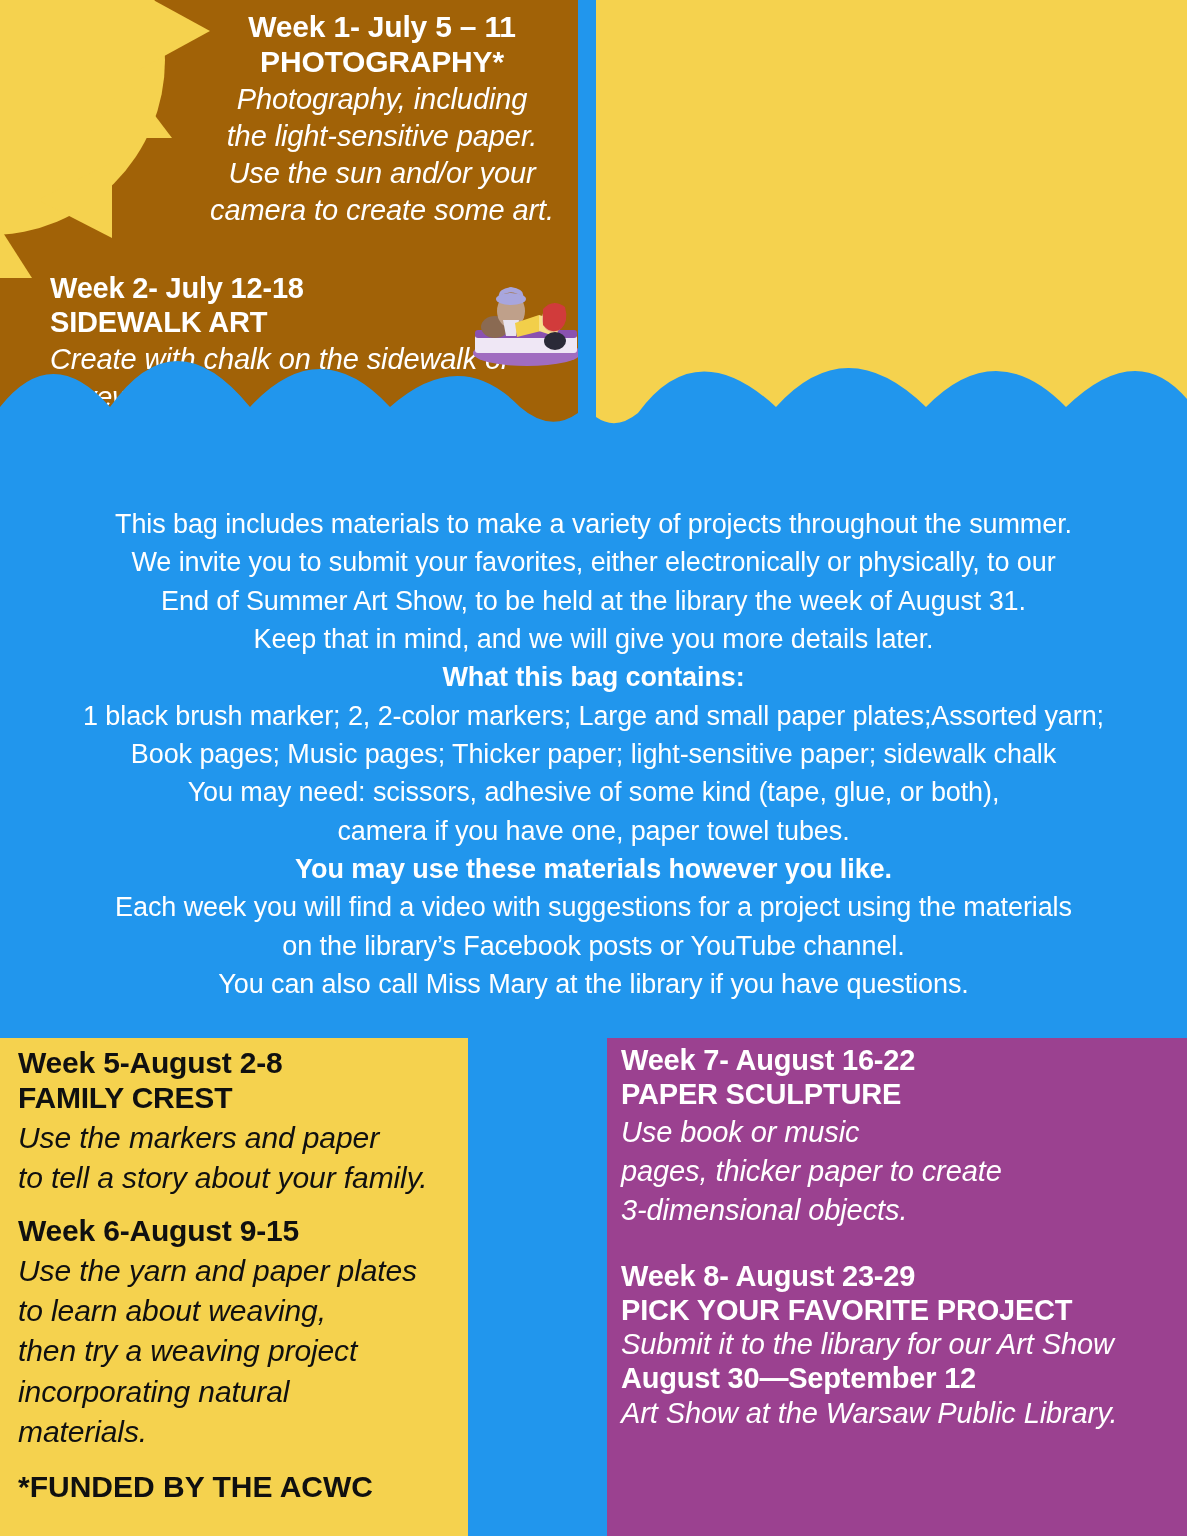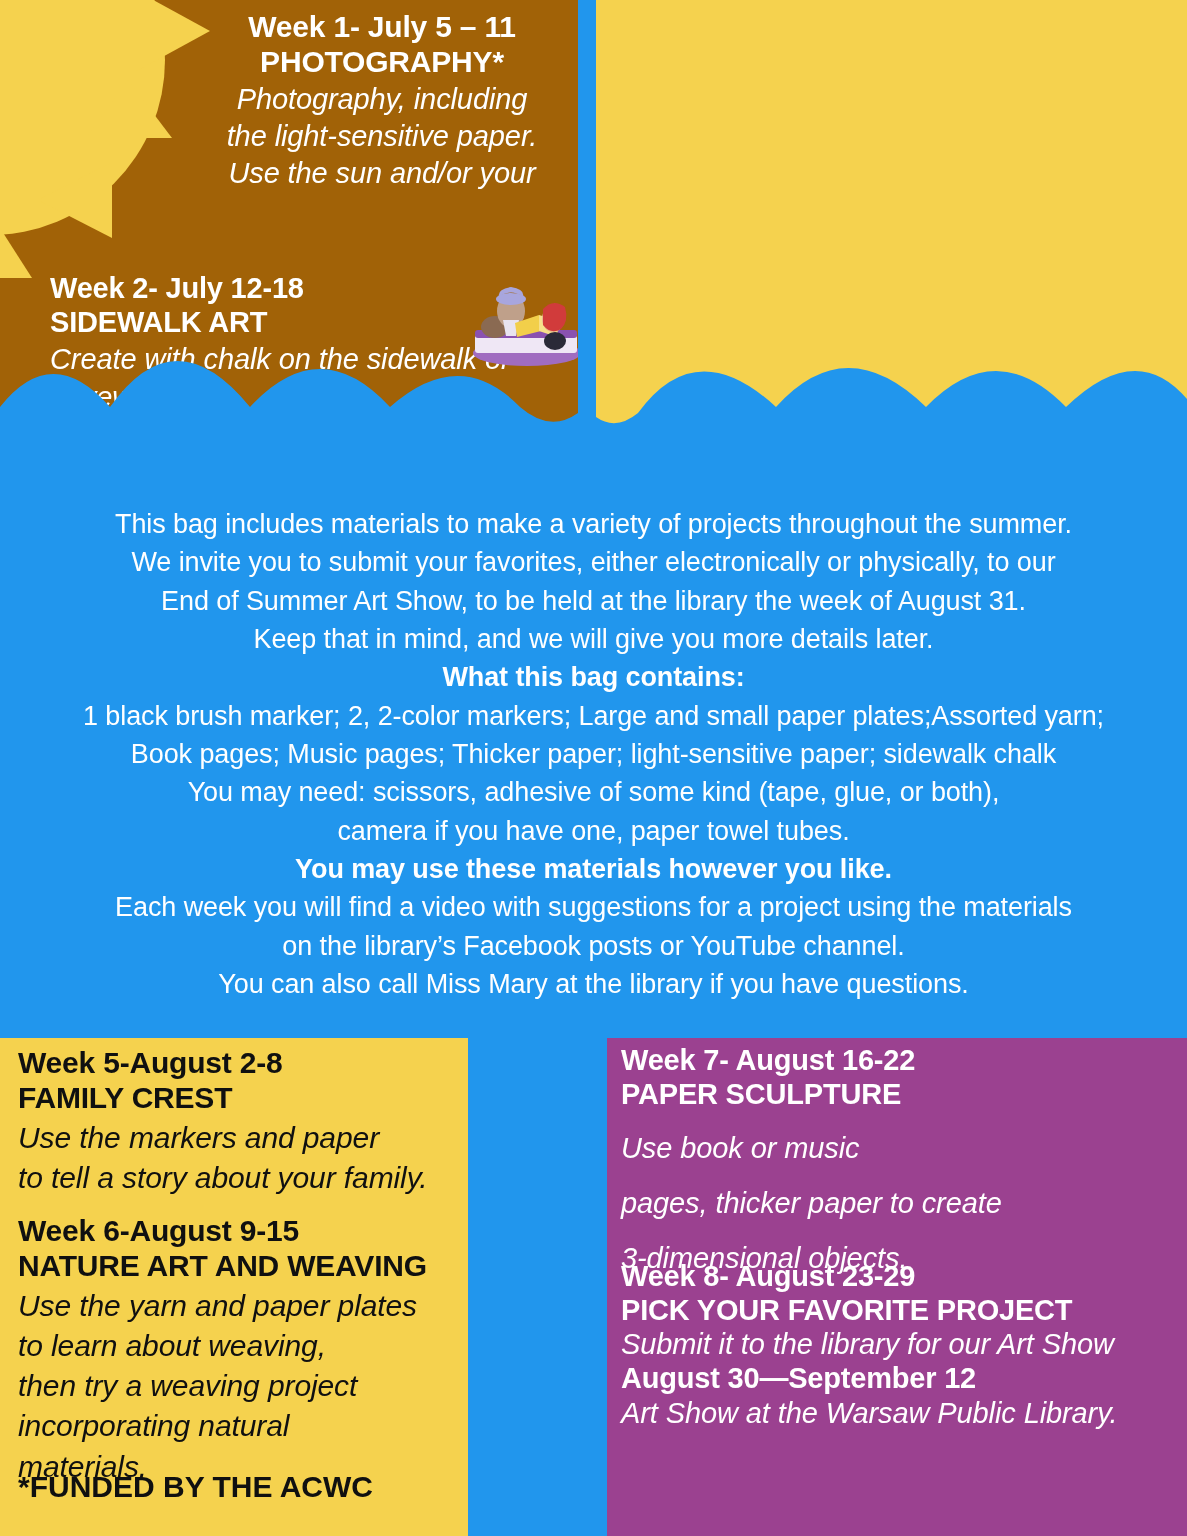--- a/index.html
+++ b/index.html
@@ -93,21 +93,21 @@
   #wk5 .body-txt{font-size:30px;margin-top:4px;}
 
   #wk6{position:absolute;left:18px;top:176px;width:560px;}
   #wk6 .hdr{font-size:30px;}
   #wk6 .body-txt{font-size:30px;margin-top:4px;}
 
   #funded{position:absolute;left:18px;top:432px;font-size:30px;font-weight:bold;color:#101010;}
 
   #wk7{position:absolute;left:14px;top:6px;width:470px;}
   #wk7 .hdr{font-size:29px;}
-  #wk7 .body-txt{font-size:29px;margin-top:20px;}
+  #wk7 .body-txt{font-size:29px;margin-top:4px;}
 
   #wk8{position:absolute;left:14px;top:222px;width:560px;}
   #wk8 .hdr{font-size:29px;}
   #wk8 .body-txt{font-size:29px;}
 
   
   .illus{position:absolute;pointer-events:none;}
   #illus-wolf{left:465px;top:275px;width:120px;height:95px;}
 </style>
 </head>
@@ -125,20 +125,21 @@
       <polygon points="232,272 232,348 158,310" fill="#F5D24E"></polygon>
       <polygon points="102,310 152,388 60,388" fill="#F5D24E"></polygon>
     </svg>
 
     <div class="tblock" id="wk1">
       <div class="hdr white">Week 1- July 5 – 11</div>
       <div class="hdr white">PHOTOGRAPHY*</div>
       <div class="body-txt white">Photography, including</div>
       <div class="body-txt white">the light-sensitive paper.</div>
       <div class="body-txt white">Use the sun and/or your</div>
+      <div class="body-txt white">camera to create some art.</div>
     </div>
 
     <div class="tblock" id="wk2">
       <div class="hdr white">Week 2- July 12-18</div>
       <div class="hdr white">SIDEWALK ART</div>
       <div class="body-txt white">Create with chalk on the sidewalk or</div>
       <div class="body-txt white">driveway.</div>
     </div>
 
     <svg class="illus" id="illus-wolf" viewBox="0 0 120 95">
@@ -188,21 +189,20 @@
   <div class="panel" id="bot-left">
     <div id="wk5">
       <div class="hdr black">Week 5-August 2-8</div>
       <div class="hdr black">FAMILY CREST</div>
       <div class="body-txt black">Use the markers and paper</div>
       <div class="body-txt black">to tell a story about your family.</div>
     </div>
 
     <div id="wk6">
       <div class="hdr black">Week 6-August 9-15</div>
-      <div class="hdr black">NATURE ART AND WEAVING</div>
       <div class="body-txt black">Use the yarn and paper plates</div>
       <div class="body-txt black"> to learn about weaving,</div>
       <div class="body-txt black"> then try a weaving project</div>
       <div class="body-txt black">incorporating natural</div>
       <div class="body-txt black">materials.</div>
     </div>
 
     <div id="funded">*FUNDED BY THE  ACWC</div>
 
   </div>

